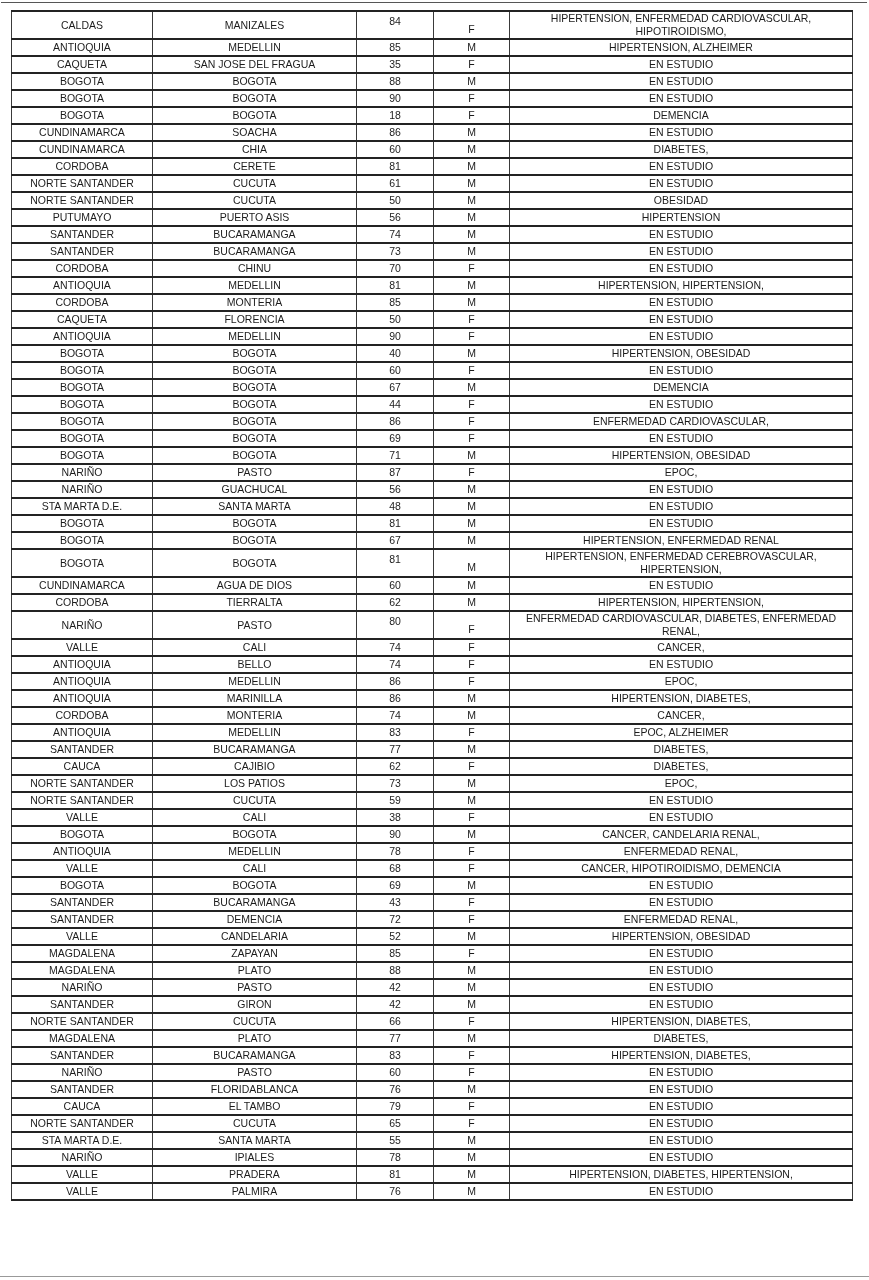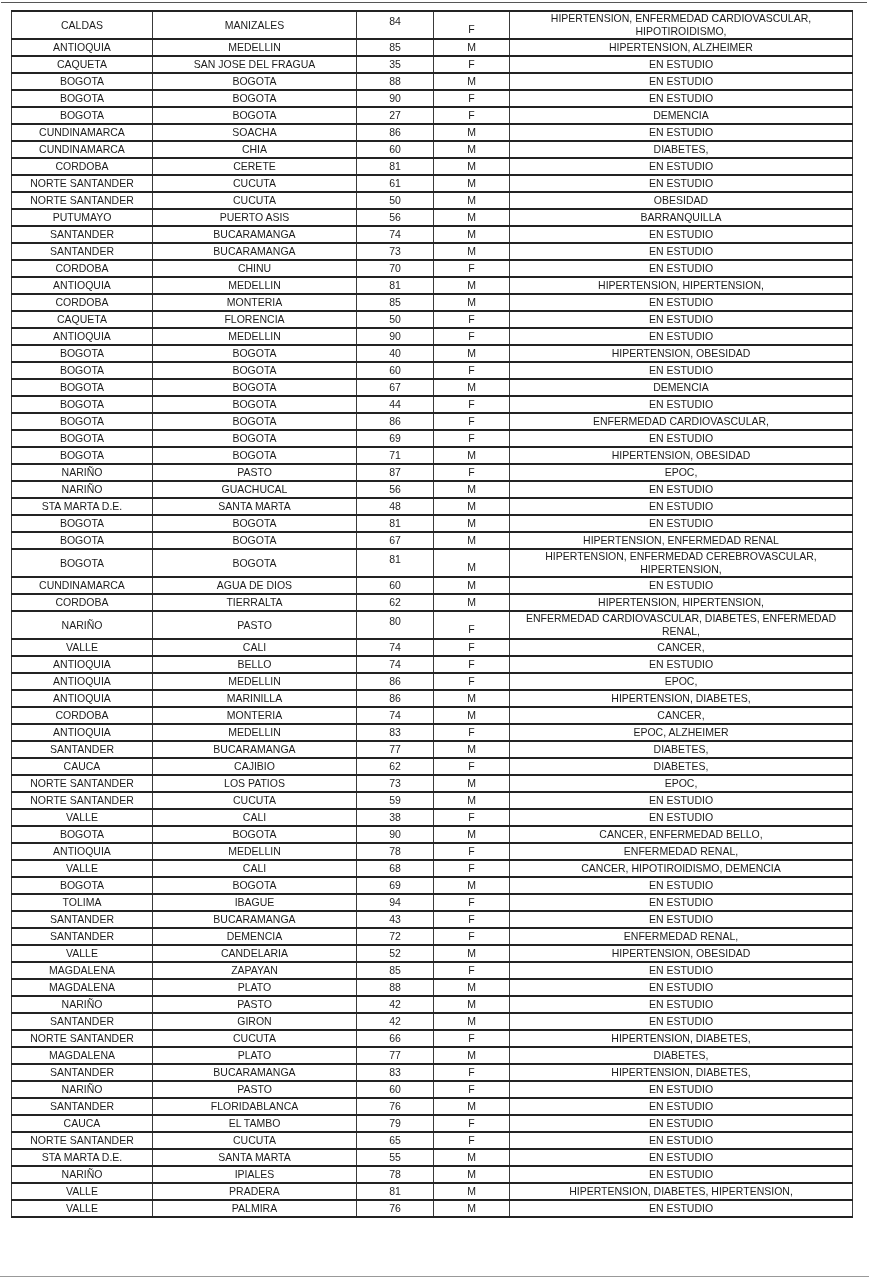--- a/index.html
+++ b/index.html
@@ -92,21 +92,21 @@
       <tr>
         <td class="col-department">BOGOTA</td>
         <td class="col-city">BOGOTA</td>
         <td class="col-age">90</td>
         <td class="col-sex">F</td>
         <td class="col-conditions">EN ESTUDIO</td>
       </tr>
       <tr>
         <td class="col-department">BOGOTA</td>
         <td class="col-city">BOGOTA</td>
-        <td class="col-age">27</td>
+        <td class="col-age">18</td>
         <td class="col-sex">F</td>
         <td class="col-conditions">DEMENCIA</td>
       </tr>
       <tr>
         <td class="col-department">CUNDINAMARCA</td>
         <td class="col-city">SOACHA</td>
         <td class="col-age">86</td>
         <td class="col-sex">M</td>
         <td class="col-conditions">EN ESTUDIO</td>
       </tr>
@@ -136,21 +136,21 @@
         <td class="col-city">CUCUTA</td>
         <td class="col-age">50</td>
         <td class="col-sex">M</td>
         <td class="col-conditions">OBESIDAD</td>
       </tr>
       <tr>
         <td class="col-department">PUTUMAYO</td>
         <td class="col-city">PUERTO ASIS</td>
         <td class="col-age">56</td>
         <td class="col-sex">M</td>
-        <td class="col-conditions">BARRANQUILLA</td>
+        <td class="col-conditions">HIPERTENSION</td>
       </tr>
       <tr>
         <td class="col-department">SANTANDER</td>
         <td class="col-city">BUCARAMANGA</td>
         <td class="col-age">74</td>
         <td class="col-sex">M</td>
         <td class="col-conditions">EN ESTUDIO</td>
       </tr>
       <tr>
         <td class="col-department">SANTANDER</td>
@@ -381,48 +381,41 @@
         <td class="col-city">CALI</td>
         <td class="col-age">38</td>
         <td class="col-sex">F</td>
         <td class="col-conditions">EN ESTUDIO</td>
       </tr>
       <tr>
         <td class="col-department">BOGOTA</td>
         <td class="col-city">BOGOTA</td>
         <td class="col-age">90</td>
         <td class="col-sex">M</td>
-        <td class="col-conditions">CANCER, ENFERMEDAD BELLO,</td>
+        <td class="col-conditions">CANCER, CANDELARIA RENAL,</td>
       </tr>
       <tr>
         <td class="col-department">ANTIOQUIA</td>
         <td class="col-city">MEDELLIN</td>
         <td class="col-age">78</td>
         <td class="col-sex">F</td>
         <td class="col-conditions">ENFERMEDAD RENAL,</td>
       </tr>
       <tr>
         <td class="col-department">VALLE</td>
         <td class="col-city">CALI</td>
         <td class="col-age">68</td>
         <td class="col-sex">F</td>
         <td class="col-conditions">CANCER, HIPOTIROIDISMO, DEMENCIA</td>
       </tr>
       <tr>
         <td class="col-department">BOGOTA</td>
         <td class="col-city">BOGOTA</td>
         <td class="col-age">69</td>
         <td class="col-sex">M</td>
-        <td class="col-conditions">EN ESTUDIO</td>
-      </tr>
-      <tr>
-        <td class="col-department">TOLIMA</td>
-        <td class="col-city">IBAGUE</td>
-        <td class="col-age">94</td>
-        <td class="col-sex">F</td>
         <td class="col-conditions">EN ESTUDIO</td>
       </tr>
       <tr>
         <td class="col-department">SANTANDER</td>
         <td class="col-city">BUCARAMANGA</td>
         <td class="col-age">43</td>
         <td class="col-sex">F</td>
         <td class="col-conditions">EN ESTUDIO</td>
       </tr>
       <tr>

